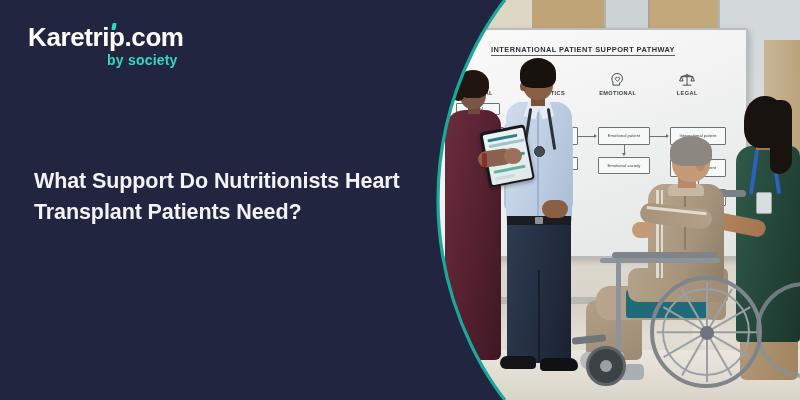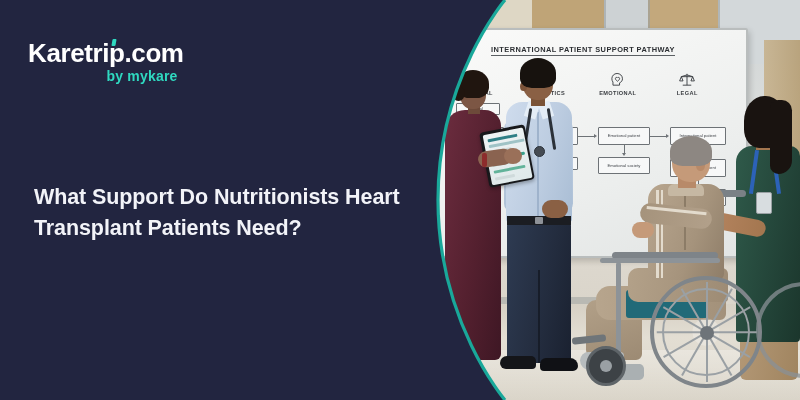--- a/index.html
+++ b/index.html
@@ -250,21 +250,21 @@
 
   
   .curve-mask {
     position:absolute; left:0; top:0;
     width:800px; height:400px;
     pointer-events:none;
   }
 
   
   .left-content {
-    position:absolute; left:0; top:16px;
+    position:absolute; left:0; top:0;
     width:430px; height:344px;
     z-index:5;
   }
   .logo {
     position:absolute; left:28px; top:24px;
   }
   .logo-main {
     font-size:26px;
     font-weight:700;
     color:#ffffff;
@@ -521,20 +521,20 @@
   <svg class="curve-mask" width="800" height="400" viewBox="0 0 800 400">
     <path d="M0,0 L505,0 C505,0 438,78 438,200 C438,322 505,400 505,400 L0,400 Z" fill="#222540"></path>
     <path d="M505,0 C505,0 438,78 438,200 C438,322 505,400 505,400" fill="none" stroke="#19a89a" stroke-width="3.2"></path>
   </svg>
 
   <div class="left-content">
 
     <div class="logo">
       <div class="logo-main">Karetrip.com</div>
       <div class="logo-dot"></div>
-      <div class="logo-sub">by mykare</div>
+      <div class="logo-sub">by society</div>
     </div>
 
     <h1 class="headline">What Support Do Nutritionists Heart Transplant Patients Need?</h1>
 
   </div>
 
 </div>
 
 </body></html>

